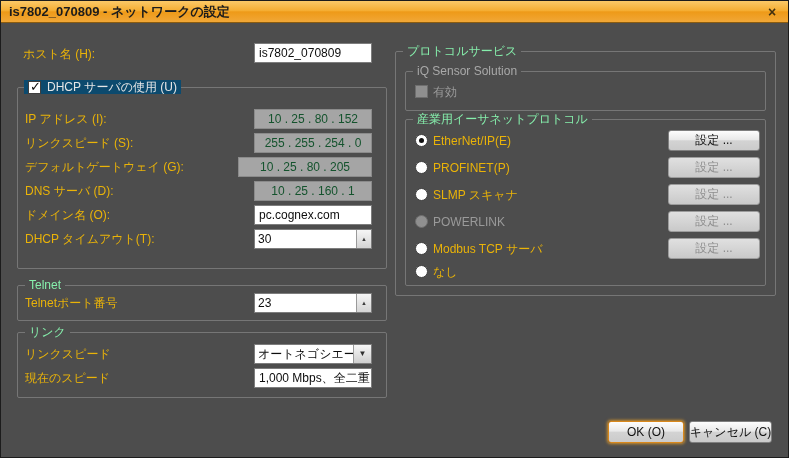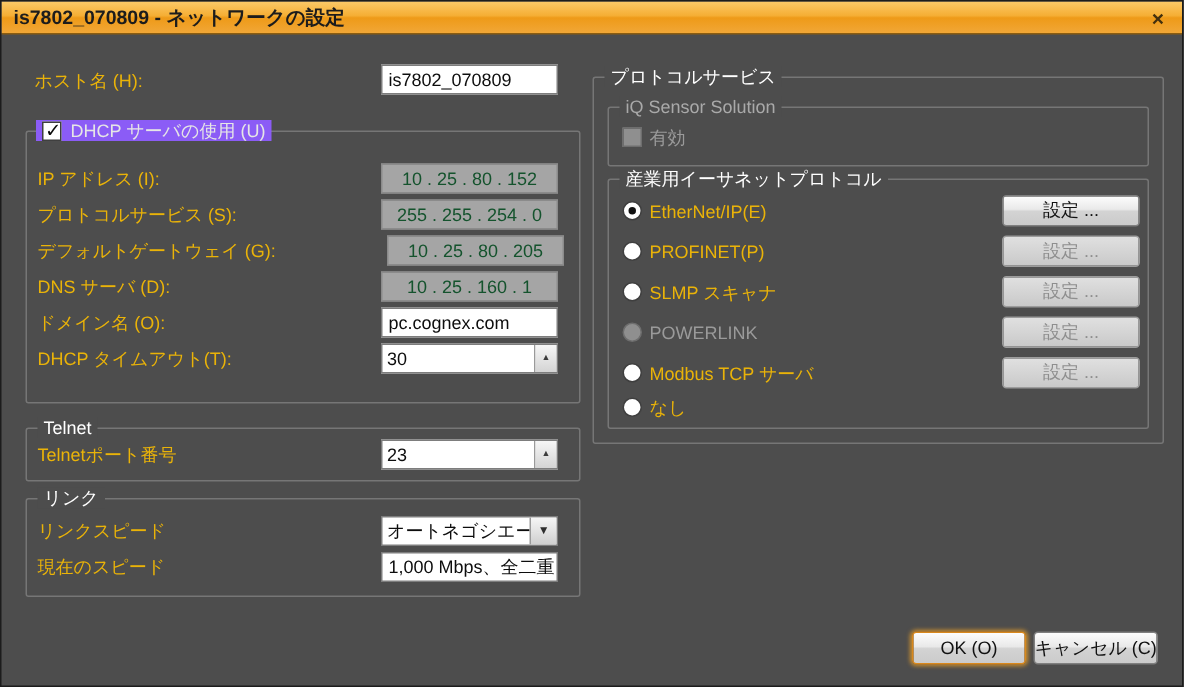--- a/index.html
+++ b/index.html
@@ -5,21 +5,21 @@
   html,body{margin:0;padding:0;}
   body{font-family:"Liberation Sans","DejaVu Sans",sans-serif;font-size:12px;background:#6a6a6a;}
   .window{position:relative;width:789px;height:458px;background:#4d4d4d;border:1px solid #1c1c1c;box-sizing:border-box;overflow:hidden;}
   .titlebar{position:absolute;top:0;left:0;right:0;height:22px;background:linear-gradient(180deg,#fbc968 0%,#f5ae34 45%,#ee9a18 52%,#f1a737 100%);display:flex;align-items:center;padding:0 2px 0 8px;color:#1c1c1c;font-weight:bold;border-bottom:1px solid #8a5c10;box-sizing:border-box;}
   .titlebar .title{flex:1;font-size:13px;white-space:nowrap;overflow:hidden;}
   .close-btn{width:28px;height:18px;display:flex;align-items:center;justify-content:center;color:#43300e;font-size:14px;font-weight:bold;cursor:default;}
   .body{position:absolute;top:22px;left:0;right:0;bottom:0;}
   .label{position:absolute;color:#eab308;white-space:nowrap;line-height:14px;}
   .label.dim{color:#9a9a9a;}
   .group{position:absolute;border:1px solid #767676;border-radius:2px;box-sizing:border-box;}
-  .gtitle{position:absolute;top:-8px;left:7px;background:#4d4d4d;padding:0 4px;color:#ffffff;line-height:14px;white-space:nowrap;}
+  .gtitle{position:absolute;top:-8px;left:7px;background:#4d4d4d;padding:0 4px;color:#86efac;line-height:14px;white-space:nowrap;}
   .gtitle.dim{color:#a9a9a9;}
   .input{position:absolute;height:20px;box-sizing:border-box;background:#fff;border:1px solid #7d7d7d;color:#0d0d0d;line-height:18px;padding:0 4px;overflow:hidden;white-space:nowrap;}
   .input.dis{background:#a5a5a5;color:#14532d;border-color:#8b8b8b;text-align:center;}
   .spinwrap{display:flex;padding:0;}
   .spinval{flex:1;text-align:left;padding:0 3px;line-height:18px;}
   .spinner{width:14px;display:flex;flex-direction:column;border-left:1px solid #9a9a9a;}
   .spinbtn{flex:1;display:flex;align-items:center;justify-content:center;background:linear-gradient(180deg,#f6f6f6,#d4d4d4);color:#3c3c3c;font-size:6px;}
   .spinbtn.up{border-bottom:1px solid #a6a6a6;}
   .spinbtn.up::after{content:"▲";}
   .combowrap{display:flex;padding:0;}
@@ -30,21 +30,21 @@
   .checkbox.checked::after{content:"✓";position:absolute;top:-3px;left:1px;font-size:13px;font-weight:bold;color:#0a0a0a;}
   .checkbox.dis{background:#8f8f8f;border-color:#6e6e6e;}
   .checkbox.abs{position:absolute;}
   .radio{position:absolute;width:13px;height:13px;border-radius:50%;background:#fff;border:1px solid #3f3f3f;box-sizing:border-box;}
   .radio.checked::after{content:"";position:absolute;top:3px;left:3px;width:5px;height:5px;border-radius:50%;background:#111;}
   .radio.dis{background:#8f8f8f;border-color:#6e6e6e;}
   .btn{position:absolute;box-sizing:border-box;border:1px solid #7f7f7f;border-radius:3px;background:linear-gradient(180deg,#fdfdfd 0%,#e9e9e9 45%,#d3d3d3 52%,#cbcbcb 100%);color:#111;display:flex;align-items:center;justify-content:center;font-size:12px;white-space:nowrap;cursor:default;}
   .btn.dis{background:linear-gradient(180deg,#e0e0e0,#c9c9c9);color:#8e8e8e;border-color:#9c9c9c;}
   .btn.focus{border:1px solid #d9881c;box-shadow:0 0 3px 1px rgba(246,166,38,.75);}
   .chklabel{color:#e6e6e6;line-height:14px;white-space:nowrap;}
-  .group-check{position:absolute;top:-8px;left:6px;background:#8b5cf6;padding:0 4px;display:flex;align-items:center;gap:6px;}
+  .group-check{position:absolute;top:-8px;left:6px;background:#0c4a6e;padding:0 4px;display:flex;align-items:center;gap:6px;}
 </style>
 </head>
 <body>
 
 <div class="window">
   <div class="titlebar">
     <span class="title">is7802_070809 - ネットワークの設定</span>
     <span class="close-btn">×</span>
   </div>
 
@@ -55,25 +55,25 @@
 
     <div class="group" style="left:16px;top:64px;width:370px;height:182px">
       <div class="group-check">
         <span class="checkbox checked"></span>
         <span class="chklabel">DHCP サーバの使用 (U)</span>
       </div>
 
       <span class="label" style="left:7px;top:24px">IP アドレス (I):</span>
       <div class="input dis" style="left:236px;top:21px;width:118px">10 . 25 . 80 . 152</div>
 
-      <span class="label" style="left:7px;top:48px">プロトコルサービス (S):</span>
+      <span class="label" style="left:7px;top:48px">リンクスピード (S):</span>
       <div class="input dis" style="left:236px;top:45px;width:118px">255 . 255 . 254 . 0</div>
 
       <span class="label" style="left:7px;top:72px">デフォルトゲートウェイ (G):</span>
-      <div class="input dis" style="left:240px;top:69px;width:118px">10 . 25 . 80 . 205</div>
+      <div class="input dis" style="left:220px;top:69px;width:134px">10 . 25 . 80 . 205</div>
 
       <span class="label" style="left:7px;top:96px">DNS サーバ (D):</span>
       <div class="input dis" style="left:236px;top:93px;width:118px">10 . 25 . 160 . 1</div>
 
       <span class="label" style="left:7px;top:120px">ドメイン名 (O):</span>
       <div class="input" style="left:236px;top:117px;width:118px">pc.cognex.com</div>
 
       <span class="label" style="left:7px;top:144px">DHCP タイムアウト(T):</span>
       <div class="input spinwrap" style="left:236px;top:141px;width:118px">
         <span class="spinval">30</span>

